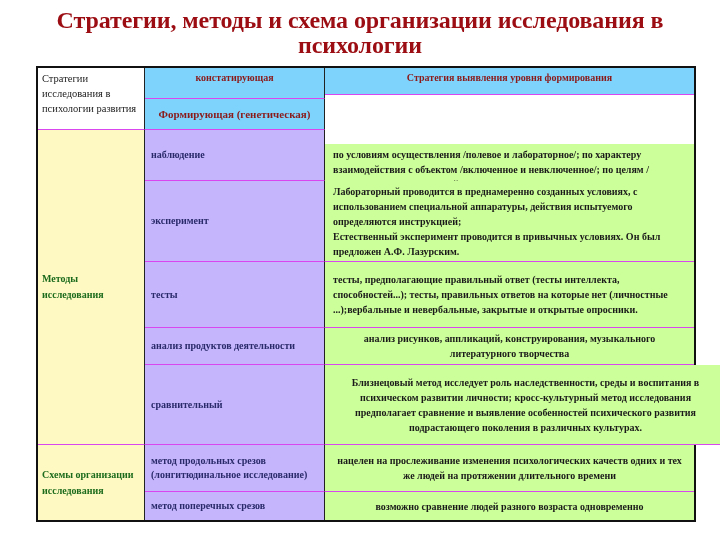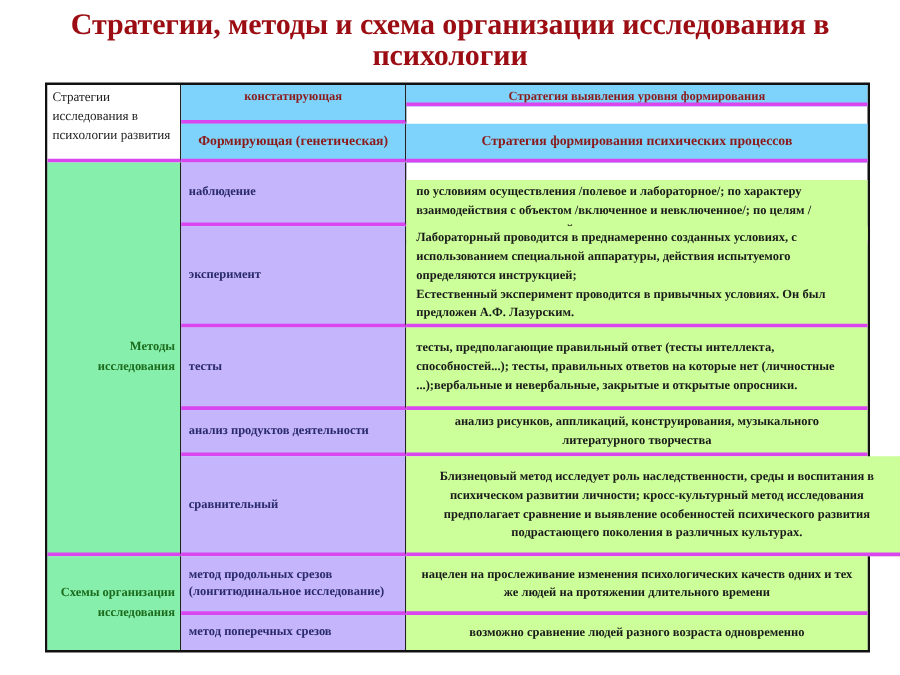--- a/index.html
+++ b/index.html
@@ -25,48 +25,47 @@
     box-sizing: border-box;
   }
   .cell {
     position: absolute;
     box-sizing: border-box;
     display: flex;
     align-items: center;
     overflow: hidden;
   }
   .b-right { border-right: 1px solid #222; }
-  .b-bottom { border-bottom: 3px solid #d946ef; }
+  .b-bottom { border-bottom: 1px solid #d946ef; }
   .hdr {
     background: #7dd3fc;
     color: #8b1a1a;
     font-weight: bold;
     font-size: 10px;
     justify-content: center;
     text-align: center;
     align-items: flex-start;
     padding-top: 4px;
   }
   .hdr.second { align-items: center; padding-top: 0; font-size: 11px; text-align: right; }
   .label-strat {
     background: #fff;
     color: #222;
     font-size: 10.5px;
     line-height: 15px;
     align-items: flex-start;
     padding: 3px 4px;
   }
   .label-group {
-    background: #86efac;
+    background: #fef9c3;
     color: #1c6b1c;
     font-weight: bold;
     font-size: 10px;
     line-height: 16px;
     padding: 0 4px;
-    text-align: right;
   }
   .method {
     background: #c4b5fd;
     color: #2a2a6a;
     font-weight: bold;
     font-size: 10px;
     line-height: 14px;
     padding: 0 6px;
   }
   .desc {
@@ -85,24 +84,23 @@
 
 <div class="title">
   <div>Стратегии, методы и схема организации исследования в психологии</div>
 </div>
 
 <div class="tbl">
 
   <div class="cell label-strat b-right b-bottom" style="left:0; top:0; width:107px; height:62px;">Стратегии исследования в психологии развития</div>
 
   <div class="cell hdr b-right b-bottom" style="left:107px; top:0; width:180px; height:31px;">констатирующая</div>
-  <div class="cell hdr b-bottom" style="left:287px; top:0; width:369px; height:17px;">Стратегия выявления уровня формирования</div>
+  <div class="cell hdr b-bottom" style="left:287px; top:0; width:369px; height:27px;">Стратегия выявления уровня формирования</div>
 
   <div class="cell hdr second b-right b-bottom" style="left:107px; top:31px; width:180px; height:31px;">Формирующая (генетическая)</div>
-  <div class="cell hdr second b-bottom" style="left:287px; top:31px; width:369px; height:31px;">Стратегия формирования психических процессов</div>
 
   <div class="cell label-group b-right b-bottom" style="left:0; top:62px; width:107px; height:315px;">Методы исследования</div>
 
   <div class="cell method b-right b-bottom" style="left:107px; top:62px; width:180px; height:51px;">наблюдение</div>
   <div class="cell desc b-bottom" style="left:287px; top:44px; width:369px; height:51px;margin-top:32px;">по условиям осуществления /полевое и лабораторное/;   по характеру взаимодействия с объектом /включенное и невключенное/;   по целям /целенаправленное и случайное</div>
 
   <div class="cell method b-right b-bottom" style="left:107px; top:113px; width:180px; height:81px;">эксперимент</div>
   <div class="cell desc b-bottom" style="left:287px; top:113px; width:369px; height:81px; flex-direction:column; align-items:flex-start; justify-content:center;">
     <p>Лабораторный проводится в преднамеренно созданных условиях, с использованием специальной аппаратуры, действия испытуемого определяются инструкцией;</p>
     <p>Естественный  эксперимент проводится в привычных условиях. Он был предложен А.Ф. Лазурским.</p>

